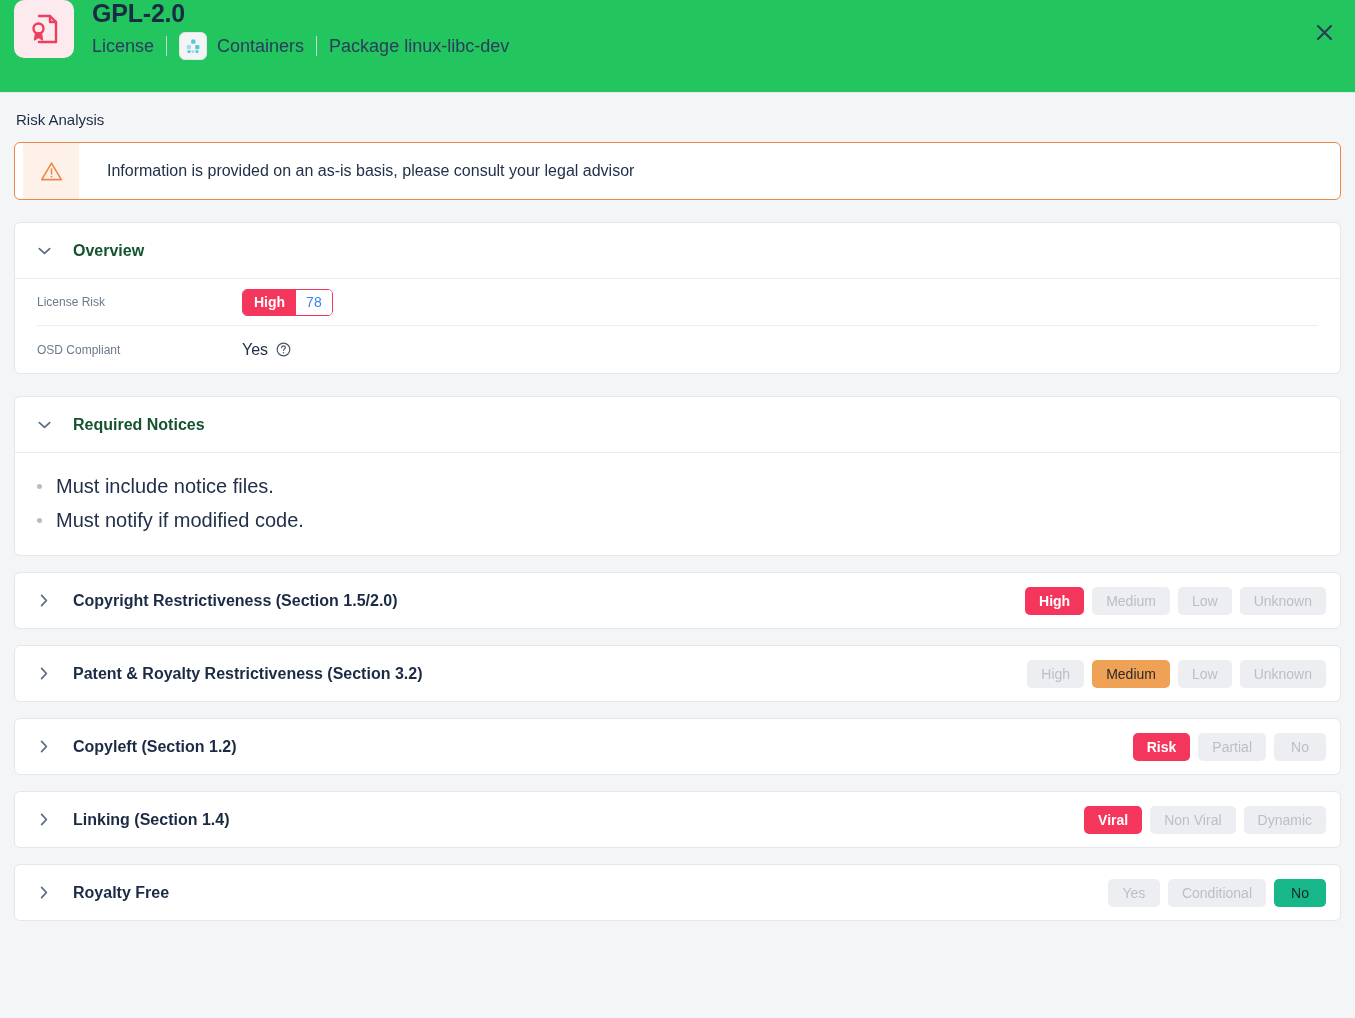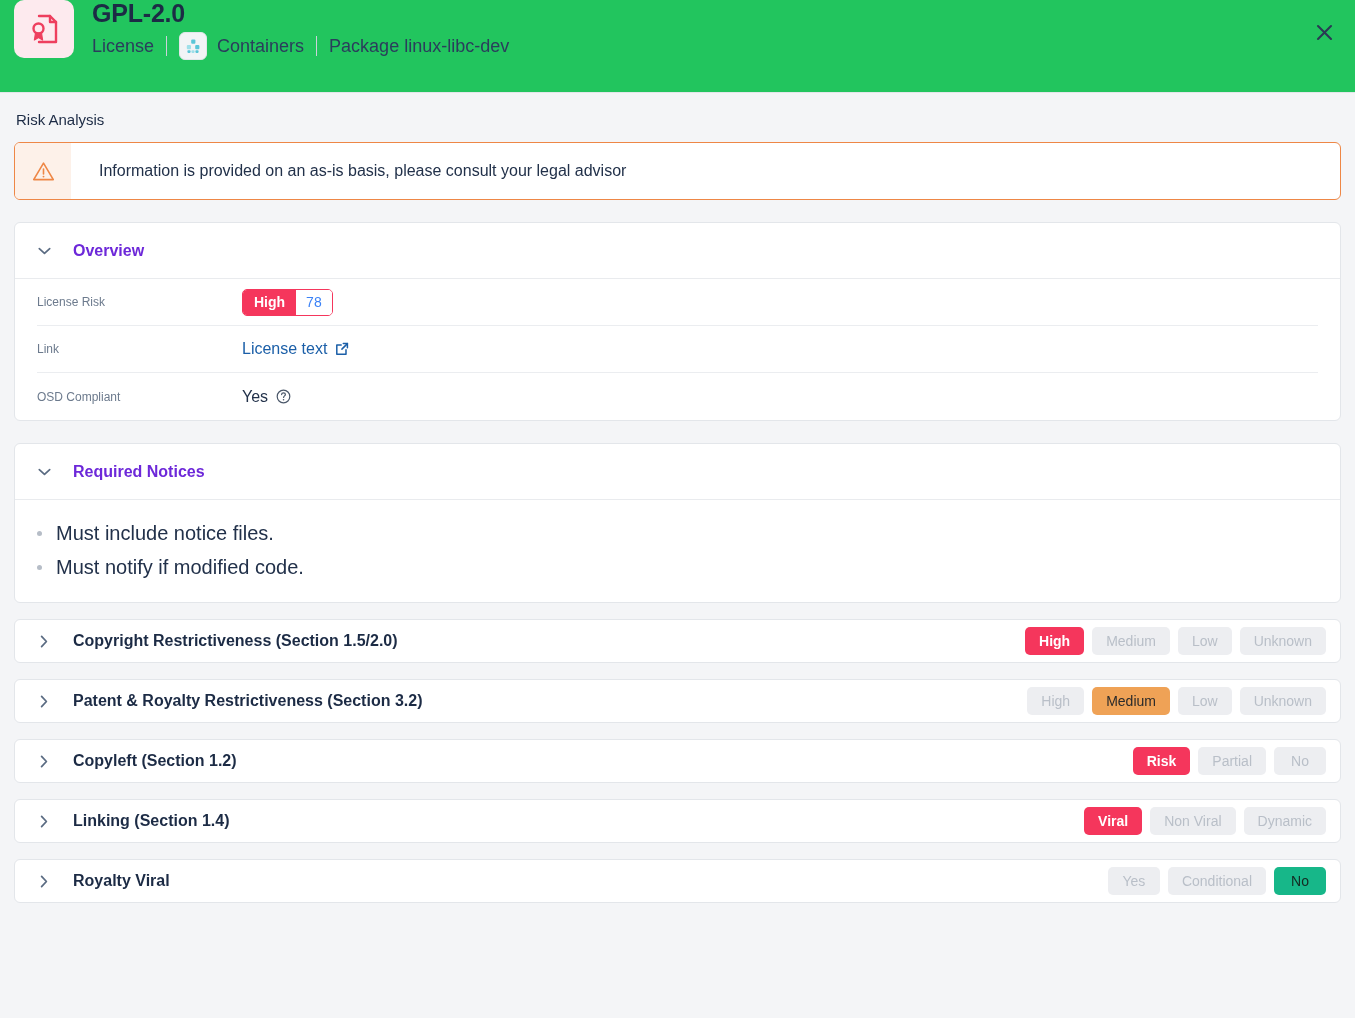--- a/index.html
+++ b/index.html
@@ -109,20 +109,21 @@
 
   
   .alert {
     display: flex;
     align-items: stretch;
     border: 1px solid #ee8746;
     border-radius: 6px;
     background: #ffffff;
     height: 58px;
     overflow: hidden;
+    padding-left: 8px;
   }
 
   .alert-icon-wrap {
     width: 56px;
     background: #fdf1e9;
     display: flex;
     align-items: center;
     justify-content: center;
     flex: 0 0 auto;
   }
@@ -147,21 +148,21 @@
     display: flex;
     align-items: center;
     height: 56px;
     padding: 0 22px;
     border-bottom: 1px solid #e9ebee;
   }
 
   .card-header-title {
     font-size: 16px;
     font-weight: bold;
-    color: #6d28d9;
+    color: #14532d;
     margin-left: 22px;
   }
 
   .chevron {
     display: inline-flex;
     align-items: center;
     justify-content: center;
     width: 14px;
     height: 14px;
     color: #5a6b82;
@@ -256,21 +257,21 @@
     margin-right: 14px;
     flex: 0 0 auto;
   }
 
   
   .acc-row {
     background: #ffffff;
     border: 1px solid #e3e6ea;
     border-radius: 6px;
     margin-top: 16px;
-    height: 44px;
+    height: 57px;
     display: flex;
     align-items: center;
     padding: 0 14px 0 22px;
   }
 
   .acc-title {
     font-size: 16px;
     font-weight: bold;
     color: #1c2b45;
     margin-left: 22px;
@@ -393,33 +394,20 @@
       <div class="kv-row">
         <div class="kv-key">License Risk</div>
         <div class="kv-val">
           <span class="risk-pill">
             <span class="risk-pill-label">High</span>
             <span class="risk-pill-score">78</span>
           </span>
         </div>
       </div>
 
-      <div class="kv-row">
-        <div class="kv-key">Link</div>
-        <div class="kv-val">
-          <a class="link">
-            <span>License text</span>
-            <svg width="14" height="14" viewBox="0 0 14 14">
-              <path d="M11 7.8 V12.2 H1.8 V3 H6.2" fill="none" stroke="#1b5fa8" stroke-width="1.5" stroke-linecap="round" stroke-linejoin="round"></path>
-              <path d="M8.3 1.6 H12.4 V5.7" fill="none" stroke="#1b5fa8" stroke-width="1.5" stroke-linecap="round" stroke-linejoin="round"></path>
-              <path d="M12.4 1.6 L6.9 7.1" fill="none" stroke="#1b5fa8" stroke-width="1.5" stroke-linecap="round"></path>
-            </svg>
-          </a>
-        </div>
-      </div>
 
       <div class="kv-row">
         <div class="kv-key">OSD Compliant</div>
         <div class="kv-val">
           <span>Yes</span>
           <span class="help-icon">
             <svg width="15" height="15" viewBox="0 0 15 15">
               <circle cx="7.5" cy="7.5" r="6.3" fill="none" stroke="#4a5769" stroke-width="1.2"></circle>
               <path d="M5.6 5.6 C5.6 4.5 6.5 3.9 7.5 3.9 C8.6 3.9 9.4 4.6 9.4 5.6
                        C9.4 6.9 7.6 6.9 7.6 8.5" fill="none" stroke="#4a5769" stroke-width="1.2" stroke-linecap="round"></path>
@@ -511,21 +499,21 @@
       <span class="badge">Dynamic</span>
     </span>
   </div>
 
   <div class="acc-row">
     <span class="chevron">
       <svg width="8" height="13" viewBox="0 0 8 13">
         <path d="M1.6 1.3 L6.4 6.5 L1.6 11.7" fill="none" stroke="#5a6b82" stroke-width="1.7" stroke-linecap="round" stroke-linejoin="round"></path>
       </svg>
     </span>
-    <span class="acc-title">Royalty Viral</span>
+    <span class="acc-title">Royalty Free</span>
     <span class="acc-badges">
       <span class="badge">Yes</span>
       <span class="badge">Conditional</span>
       <span class="badge active-green">No</span>
     </span>
   </div>
 
 </div>
 
 </body></html>

